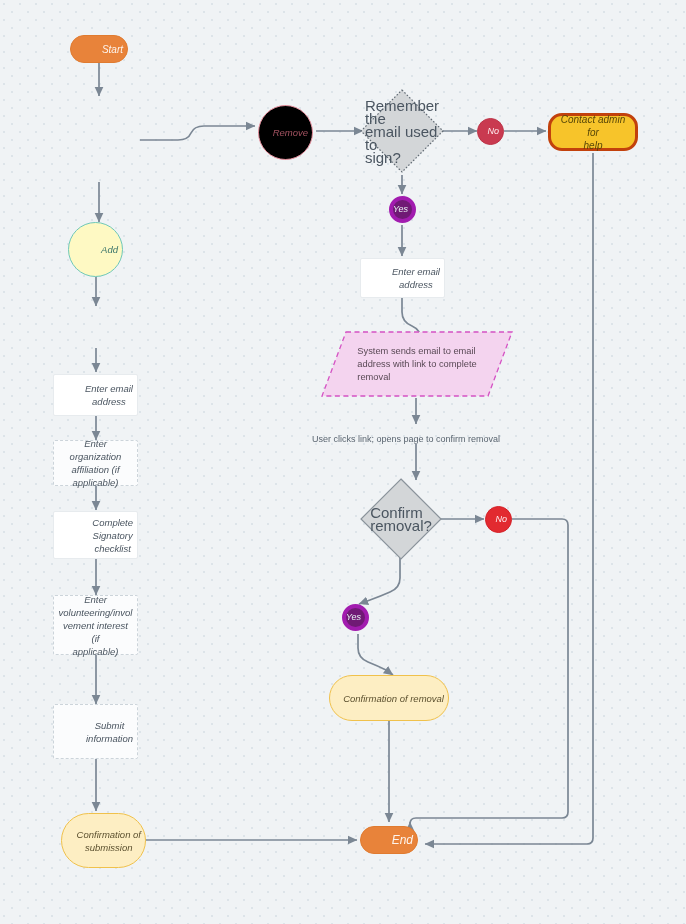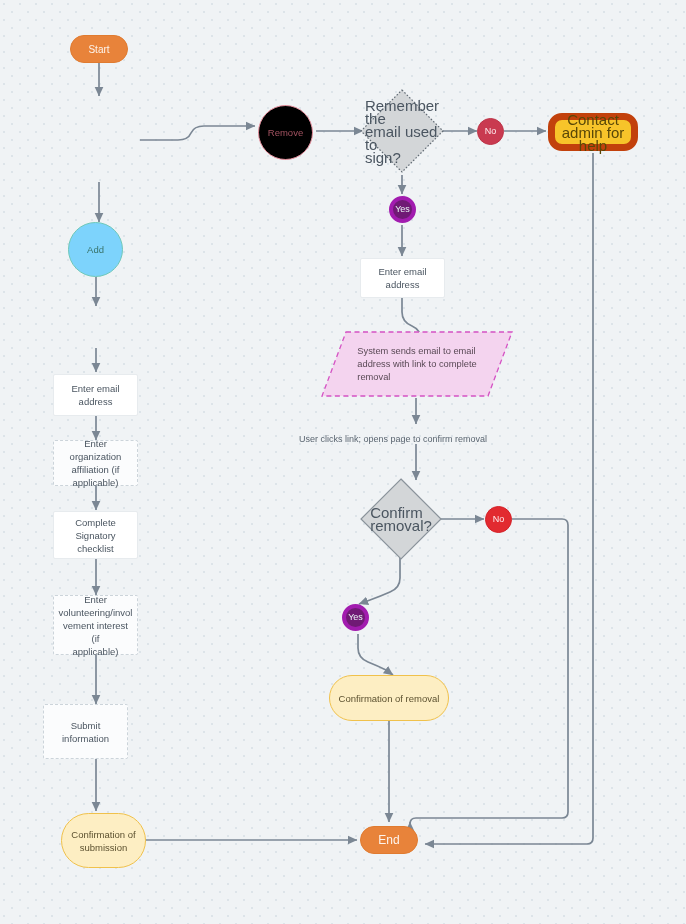--- a/index.html
+++ b/index.html
@@ -29,26 +29,27 @@
     top: 0;
     width: 686px;
     height: 924px;
     pointer-events: none;
   }
   .node {
     position: absolute;
     box-sizing: border-box;
     display: flex;
     align-items: center;
-    justify-content: center;
+    justify-content: flex-end;
     text-align: center;
     color: #4a5560;
     font-size: 9.5px;
     line-height: 13px;
     z-index: 2;
+    font-style: italic;
   }
   .node .lbl {
     display: block;
     padding: 0 4px;
     white-space: pre-line;
   }
 
   
   .pill-start {
     background: #e8833a;
@@ -59,38 +60,38 @@
   }
   .pill-end {
     background: #e8833a;
     border: 1px solid #e07b30;
     border-radius: 16px;
     color: #fdf4ec;
     font-size: 12px;
   }
   .pill-amber {
     background: #f7c42a;
-    border: 7px solid #c2410c;
+    border: 3px solid #c2410c;
     border-radius: 14px;
     color: #584708;
-    font-size: 15px;
+    font-size: 10px;
   }
   .pill-cream {
     background: #fdeec3;
     border: 1.2px solid #f0c14b;
     border-radius: 42px;
     color: #5c5130;
     font-size: 9.5px;
   }
 
   .circ {
     border-radius: 50%;
   }
   .circ-add {
-    background: #7dd3fc;
+    background: #fef9c3;
     border: 1.2px solid #6ec8b8;
     color: #39736a;
   }
   .circ-remove {
     background: #000000;
     border: 1.2px solid #e8909e;
     color: #a15260;
   }
   .circ-no-1 {
     background: #c93a50;
@@ -269,21 +270,21 @@
 checklist</span>
   </div>
 
   <div class="node rect-dashed" style="left:53px; top:595px; width:85px; height:60px;">
     <span class="lbl">Enter
 volunteering/invol
 vement interest (if
 applicable)</span>
   </div>
 
-  <div class="node rect-dashed" style="left:43px; top:704px; width:85px; height:55px;">
+  <div class="node rect-dashed" style="left:53px; top:704px; width:85px; height:55px;">
     <span class="lbl">Submit
 information</span>
   </div>
 
   <div class="node pill-cream" style="left:61px; top:813px; width:85px; height:55px;">
     <span class="lbl">Confirmation of
 submission</span>
   </div>
 
   <div class="diamond-wrap" style="left:359px; top:88px; width:86px; height:86px;">
@@ -315,21 +316,21 @@
 
   <div class="para-wrap" style="left:320px; top:330px; width:194px; height:68px;">
     <svg class="diamond-shape" viewBox="0 0 194 68" preserveAspectRatio="none">
       <polygon points="26,2 192,2 168,66 2,66" fill="#f4d4ef" stroke="#d452c3" stroke-width="1.3" stroke-dasharray="5 3.5" vector-effect="non-scaling-stroke"></polygon>
     </svg>
     <div class="para-text">System sends email to email
 address with link to complete
 removal</div>
   </div>
 
-  <div class="edge-label" style="left:299px; top:434px;">User clicks link; opens page to confirm removal</div>
+  <div class="edge-label" style="left:312px; top:434px;">User clicks link; opens page to confirm removal</div>
 
   <div class="diamond-wrap" style="left:359px; top:477px; width:84px; height:84px;">
     <svg class="diamond-shape" viewBox="0 0 84 84">
       <polygon points="42,2 82,42 42,82 2,42" fill="#d3d6d8" stroke="#8a939b" stroke-width="1.2"></polygon>
     </svg>
     <div class="diamond-text">Confirm
 removal?</div>
   </div>
 
   <div class="node circ circ-no-2" style="left:485px; top:506px; width:27px; height:27px;">

